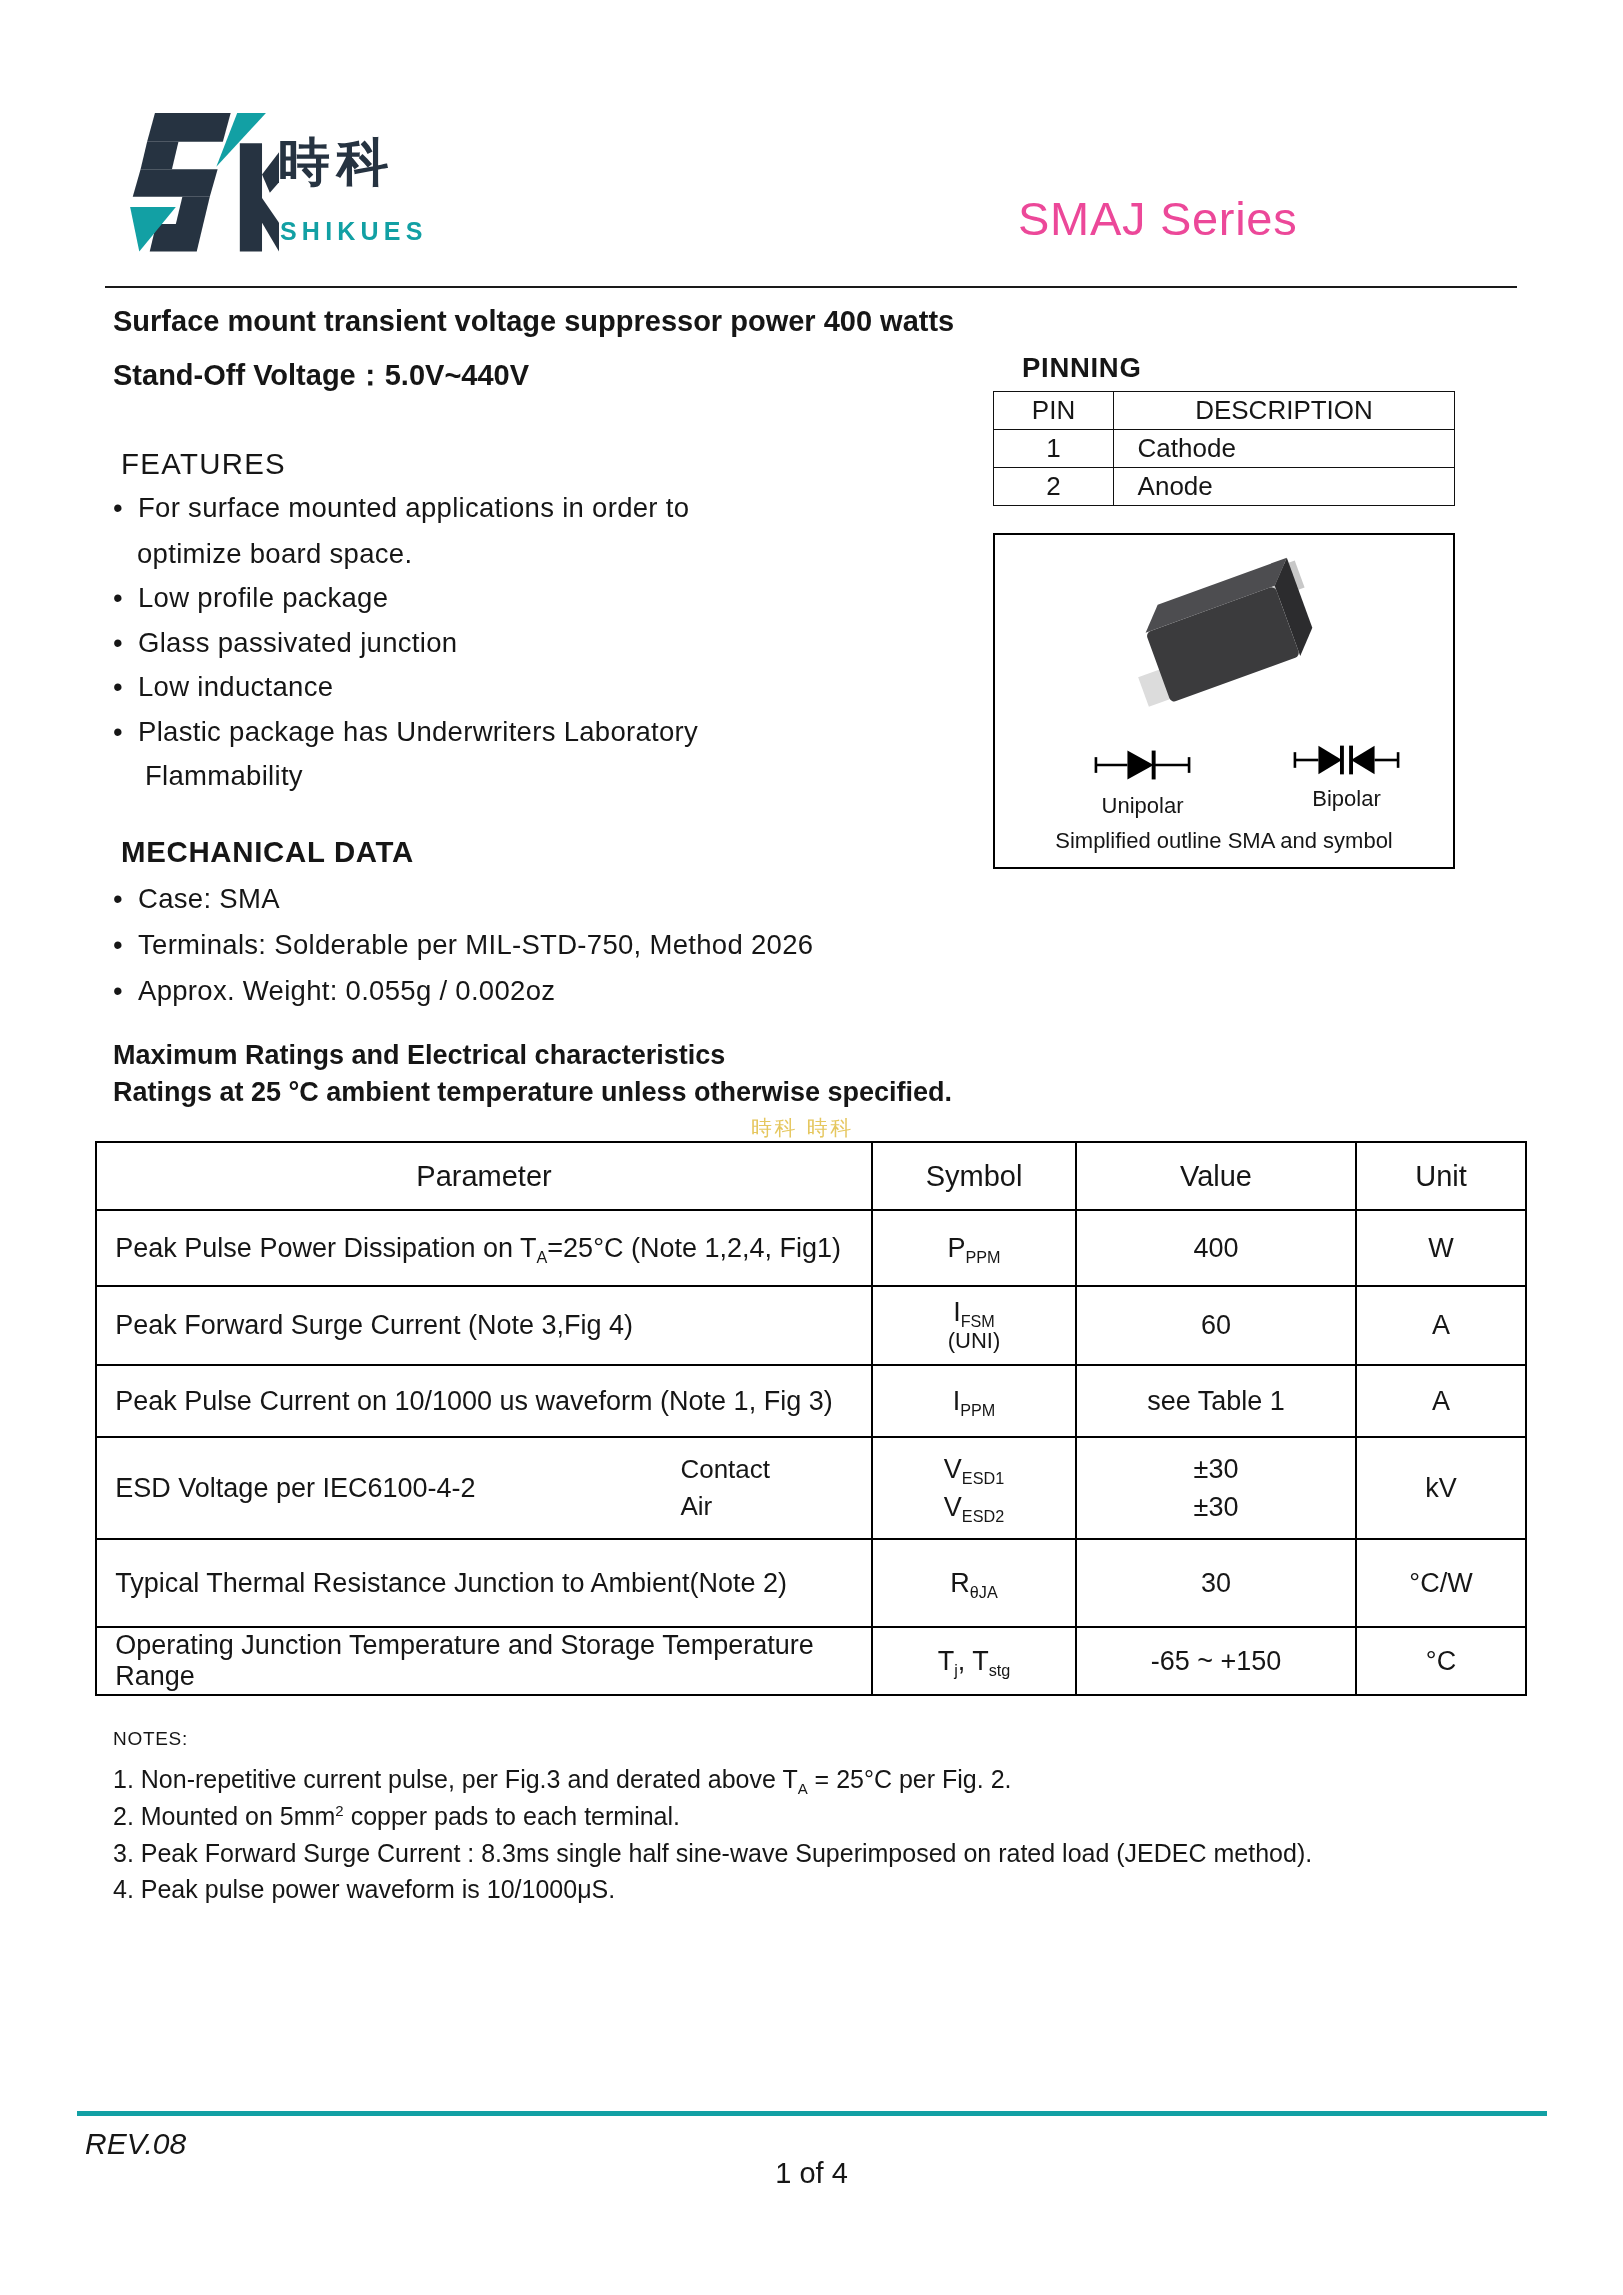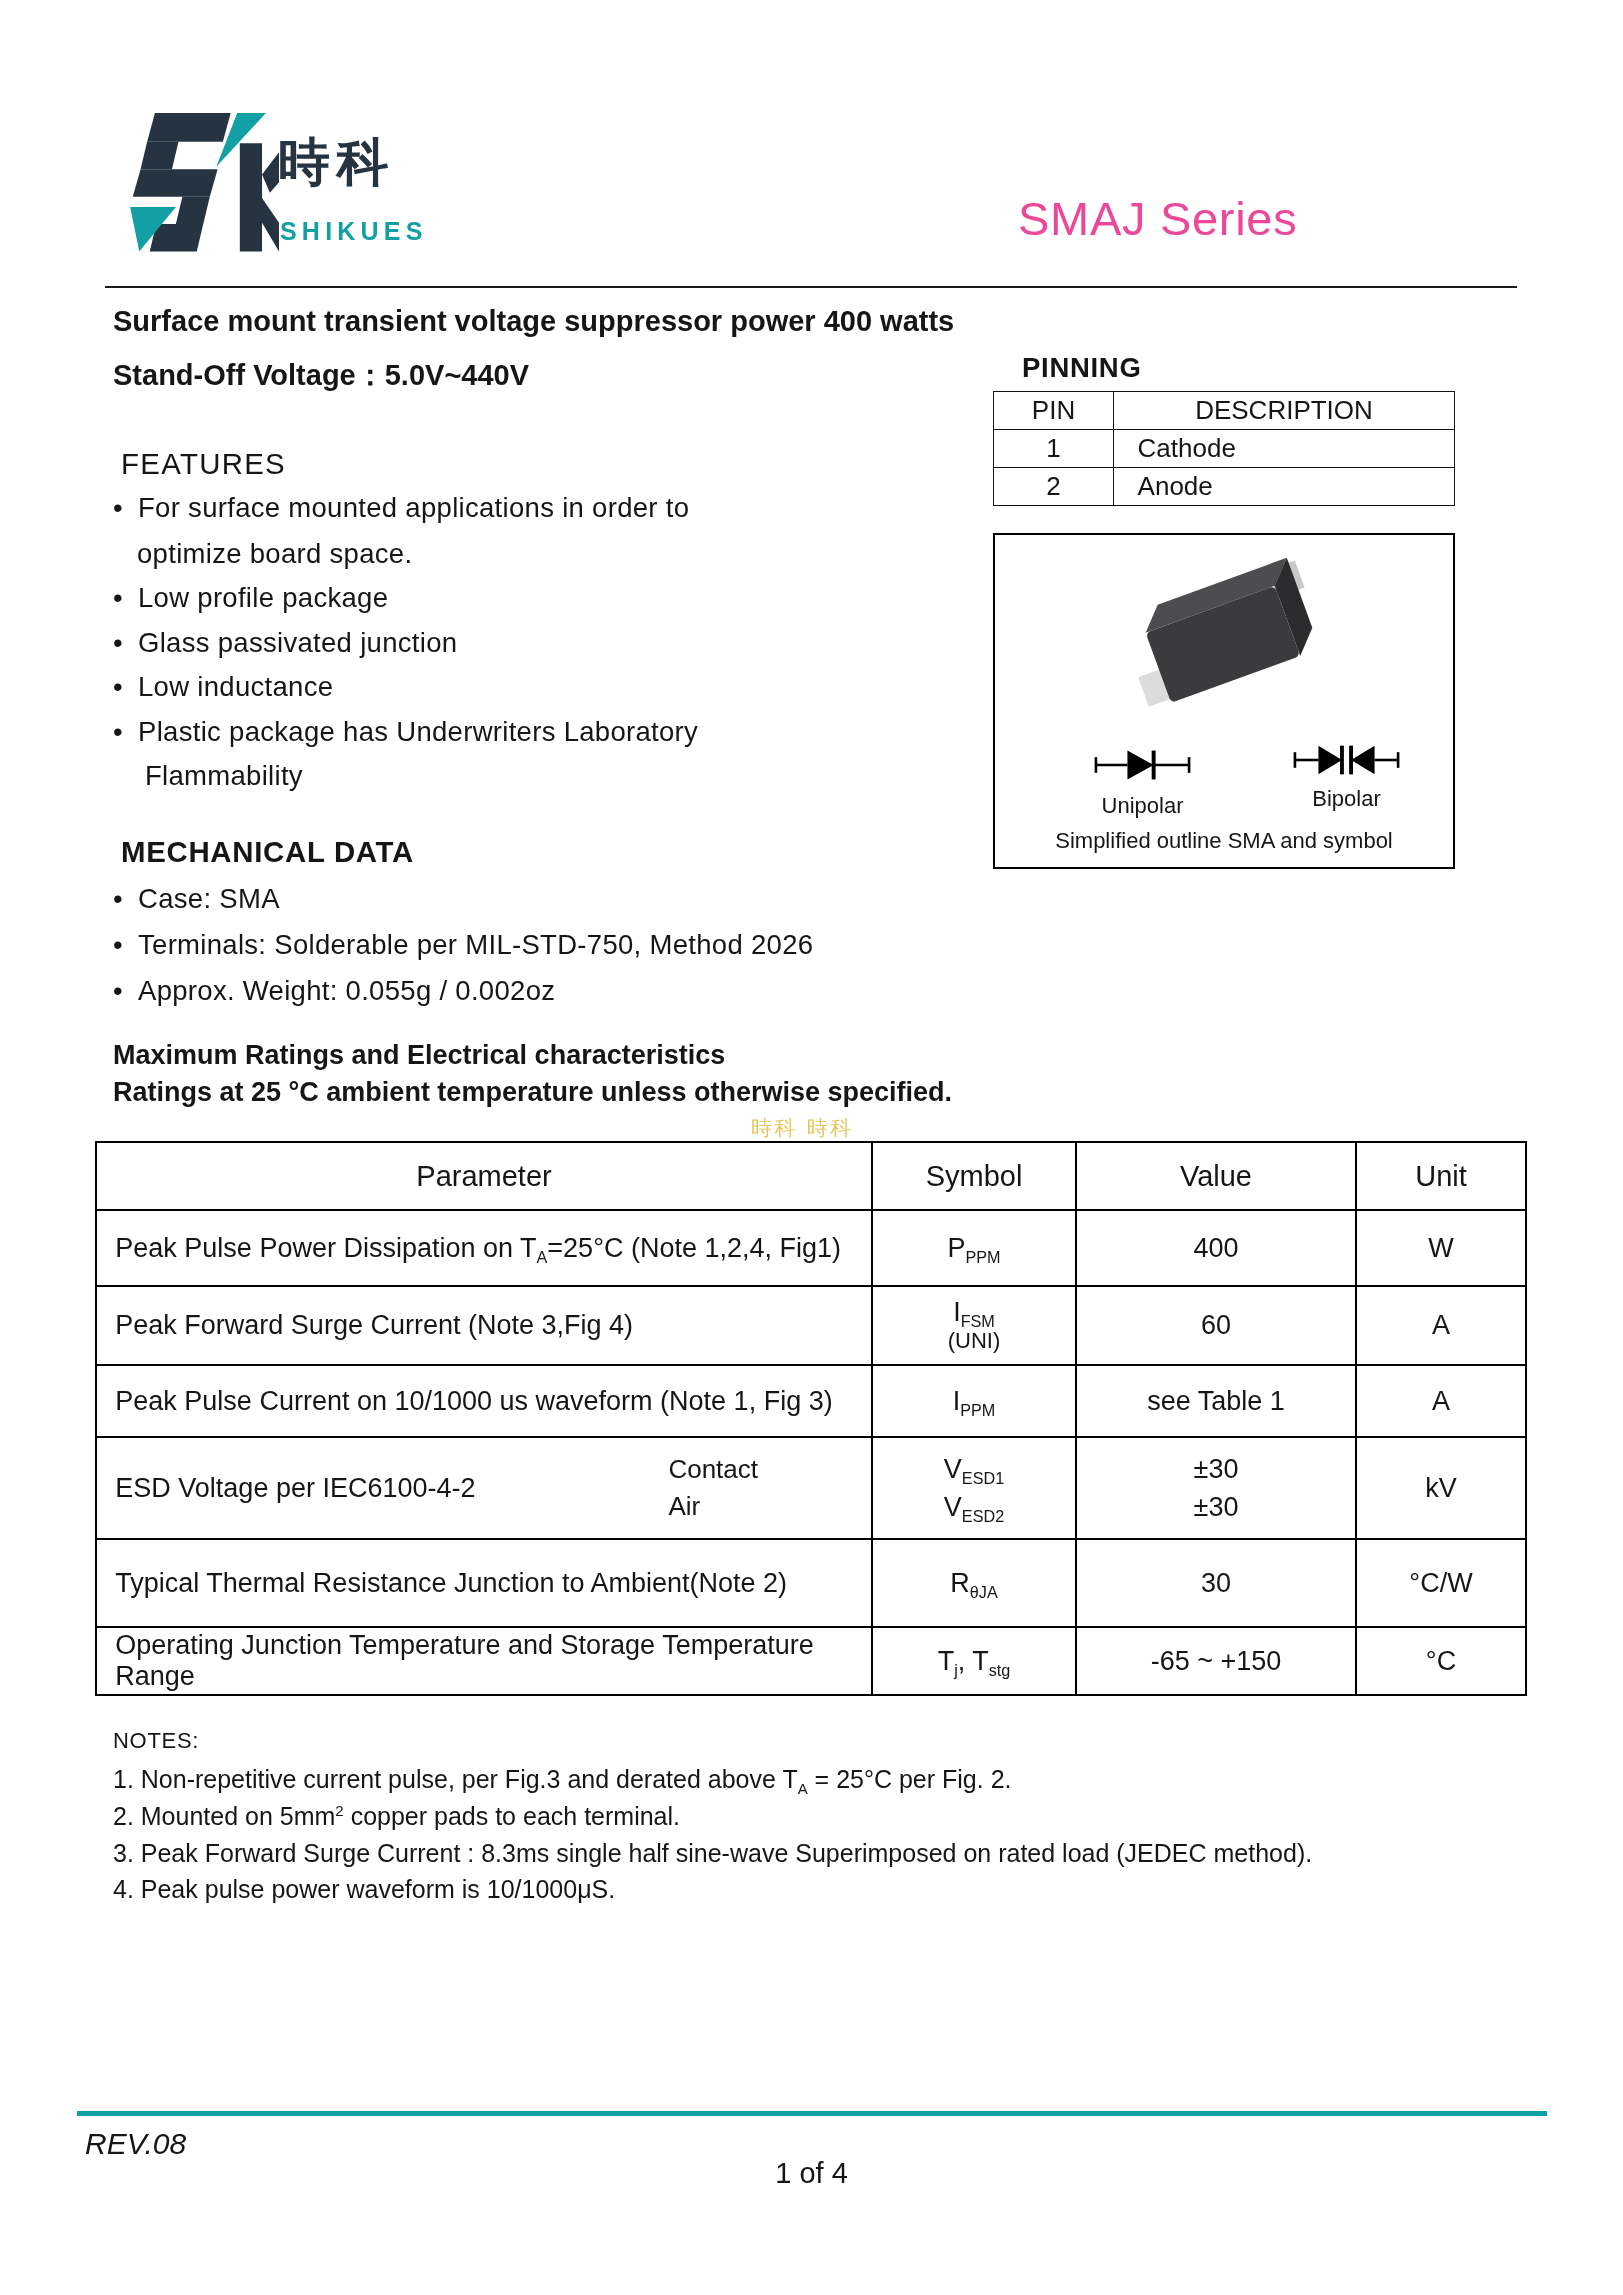--- a/index.html
+++ b/index.html
@@ -41,32 +41,32 @@
   .outline-caption { left:0; top:293px; width:100%; text-align:center; font-size:22px; }
 
   
   .ratings-title { left:113px; top:1040px; font-size:27px; font-weight:bold; }
   .ratings-subtitle { left:113px; top:1077px; font-size:27px; font-weight:bold; }
   .watermark { left:751px; top:1114px; font-size:21px; color:#e3c14e; opacity:0.9; filter:blur(0.4px); letter-spacing:2.6px; }
 
   .ratings-table-wrap { left:95px; top:1141px; width:1430px; }
   table.ratings { border-collapse:collapse; width:100%; table-layout:fixed; }
   table.ratings td { border:2px solid #000; font-size:27px; vertical-align:middle; }
-  td.param { text-align:left; padding-left:18.3px; padding-right:15px; }
+  td.param { text-align:left; padding-left:18.3px; padding-right:3px; }
   td.c { text-align:center; }
   tr.hh td { font-size:29px; text-align:center; }
   sub { font-size:60%; line-height:0; }
   sup { font-size:60%; line-height:0; }
   .sym-note { font-size:22px; }
   .two-line { line-height:38px; }
   .esd-param { display:flex; justify-content:space-between; align-items:center; }
   .esd-cond { text-align:left; margin-right:98px; line-height:37px; font-size:26px; }
 
   
-  .notes-heading { left:113px; top:1728px; font-size:22px; letter-spacing:0.7px; }
+  .notes-heading { left:113px; top:1728px; font-size:19px; letter-spacing:0.7px; }
   .note { font-size:25px; }
 
   
   .footer-rule { left:77px; top:2111px; width:1470px; height:4.6px; background:#12a0a4; }
   .rev { left:85px; top:2127px; font-size:30px; font-style:italic; font-weight:500; }
   .pageno { left:0; top:2157px; width:100%; text-align:center; font-size:29px; }
 </style>
 </head>
 <body>
 

